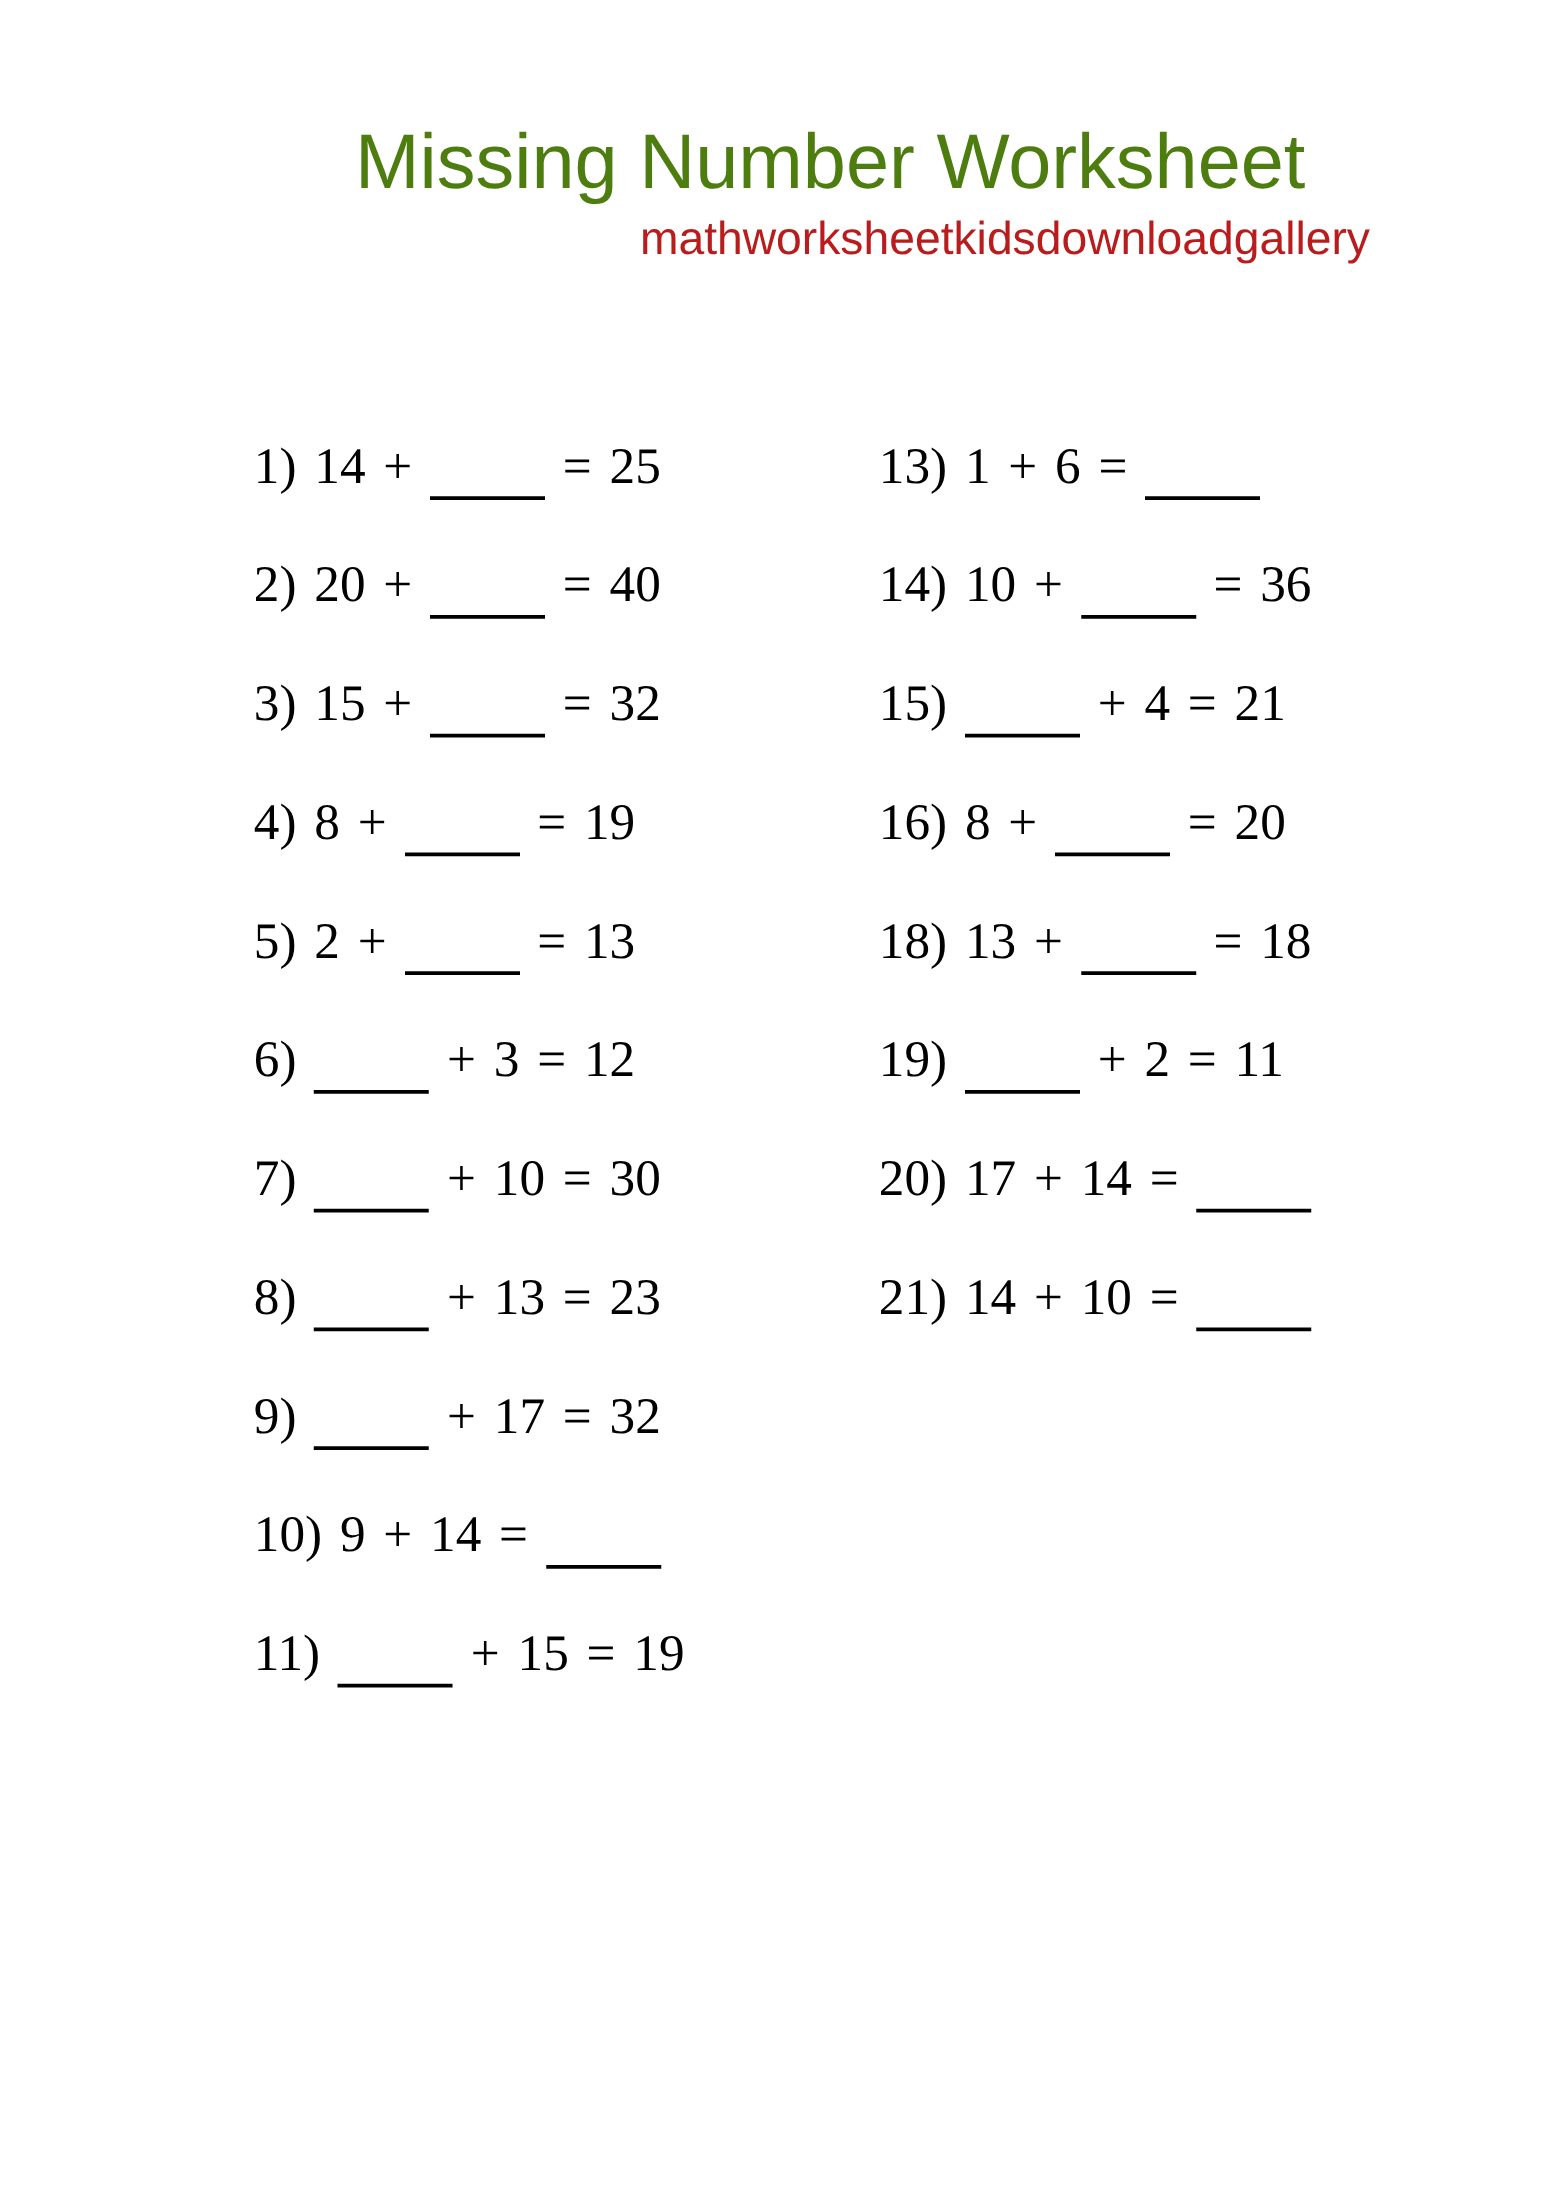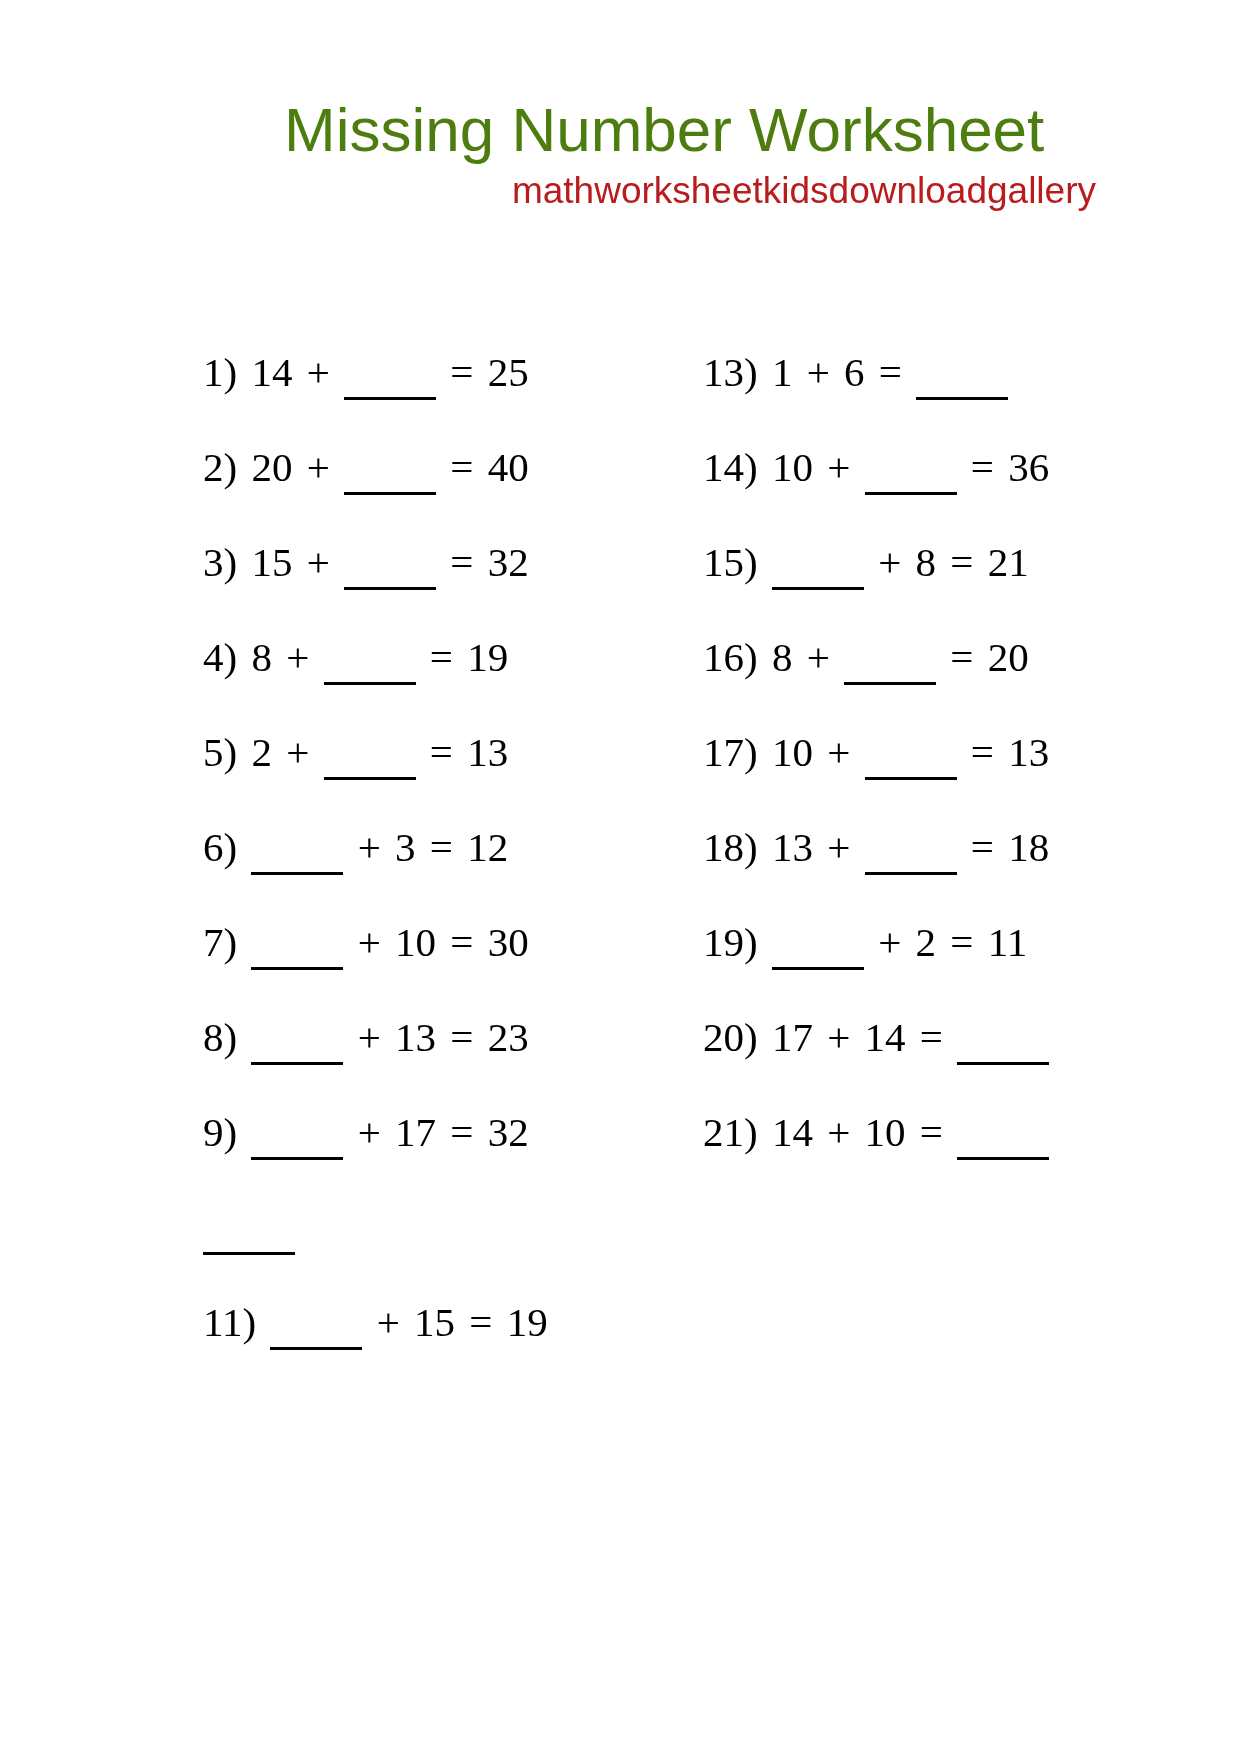--- a/index.html
+++ b/index.html
@@ -74,27 +74,26 @@
   <div class="col col-left">
       <div class="problem-row"><span>1) 14 + </span><span class="answer-blank"></span><span> = 25</span></div>
       <div class="problem-row"><span>2) 20 + </span><span class="answer-blank"></span><span> = 40</span></div>
       <div class="problem-row"><span>3) 15 + </span><span class="answer-blank"></span><span> = 32</span></div>
       <div class="problem-row"><span>4) 8 + </span><span class="answer-blank"></span><span> = 19</span></div>
       <div class="problem-row"><span>5) 2 + </span><span class="answer-blank"></span><span> = 13</span></div>
       <div class="problem-row"><span>6) </span><span class="answer-blank"></span><span> + 3 = 12</span></div>
       <div class="problem-row"><span>7) </span><span class="answer-blank"></span><span> + 10 = 30</span></div>
       <div class="problem-row"><span>8) </span><span class="answer-blank"></span><span> + 13 = 23</span></div>
       <div class="problem-row"><span>9) </span><span class="answer-blank"></span><span> + 17 = 32</span></div>
-      <div class="problem-row"><span class="answer-blank"></span></div>
+      <div class="problem-row"><span>10) 9 + 14 = </span><span class="answer-blank"></span></div>
       <div class="problem-row"><span>11) </span><span class="answer-blank"></span><span> + 15 = 19</span></div>
     </div>
   <div class="col col-right">
       <div class="problem-row"><span>13) 1 + 6 = </span><span class="answer-blank"></span></div>
       <div class="problem-row"><span>14) 10 + </span><span class="answer-blank"></span><span> = 36</span></div>
-      <div class="problem-row"><span>15) </span><span class="answer-blank"></span><span> + 8 = 21</span></div>
+      <div class="problem-row"><span>15) </span><span class="answer-blank"></span><span> + 4 = 21</span></div>
       <div class="problem-row"><span>16) 8 + </span><span class="answer-blank"></span><span> = 20</span></div>
-      <div class="problem-row"><span>17) 10 + </span><span class="answer-blank"></span><span> = 13</span></div>
       <div class="problem-row"><span>18) 13 + </span><span class="answer-blank"></span><span> = 18</span></div>
       <div class="problem-row"><span>19) </span><span class="answer-blank"></span><span> + 2 = 11</span></div>
       <div class="problem-row"><span>20) 17 + 14 = </span><span class="answer-blank"></span></div>
       <div class="problem-row"><span>21) 14 + 10 = </span><span class="answer-blank"></span></div>
     </div>
 </div>
 
 </body></html>

